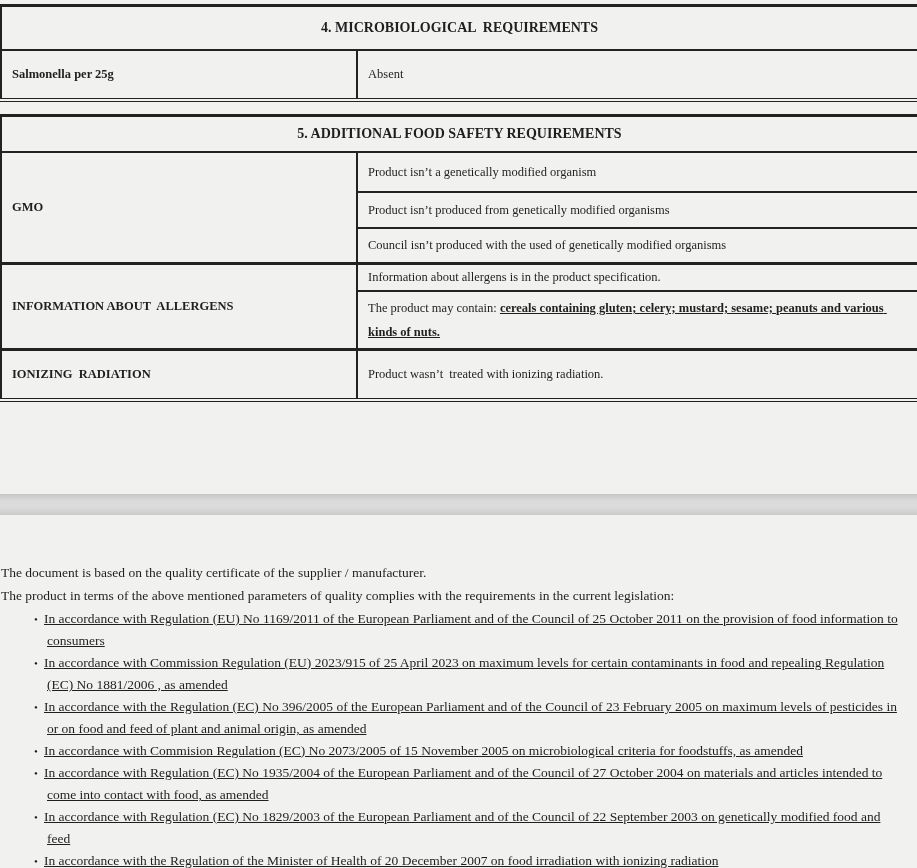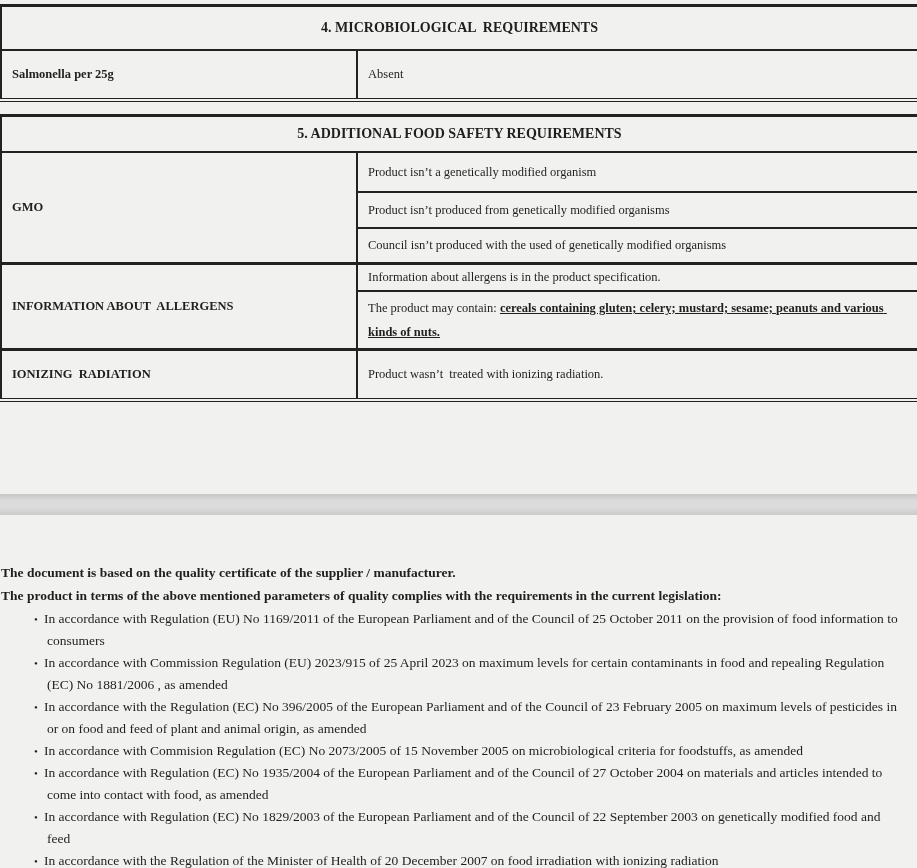--- a/index.html
+++ b/index.html
@@ -74,28 +74,29 @@
   }
 
   
   .notes {
     margin-top: 46px;
     padding-left: 1px;
     padding-right: 16px;
     font-size: 13.5px;
   }
   .intro {
-    font-weight: bold;
+    font-weight: normal;
     line-height: 23px;
   }
   .bullets { margin-top: 1px; margin-left: 33px; }
   .bullet-item {
     line-height: 22px;
     padding-left: 13px;
     text-indent: -13px;
+    text-decoration: underline;
   }
   .bullet-dot {
     display: inline-block;
     width: 10px;
     text-indent: 0;
     font-size: 11px;
   }
 </style>
 </head>
 <body>

